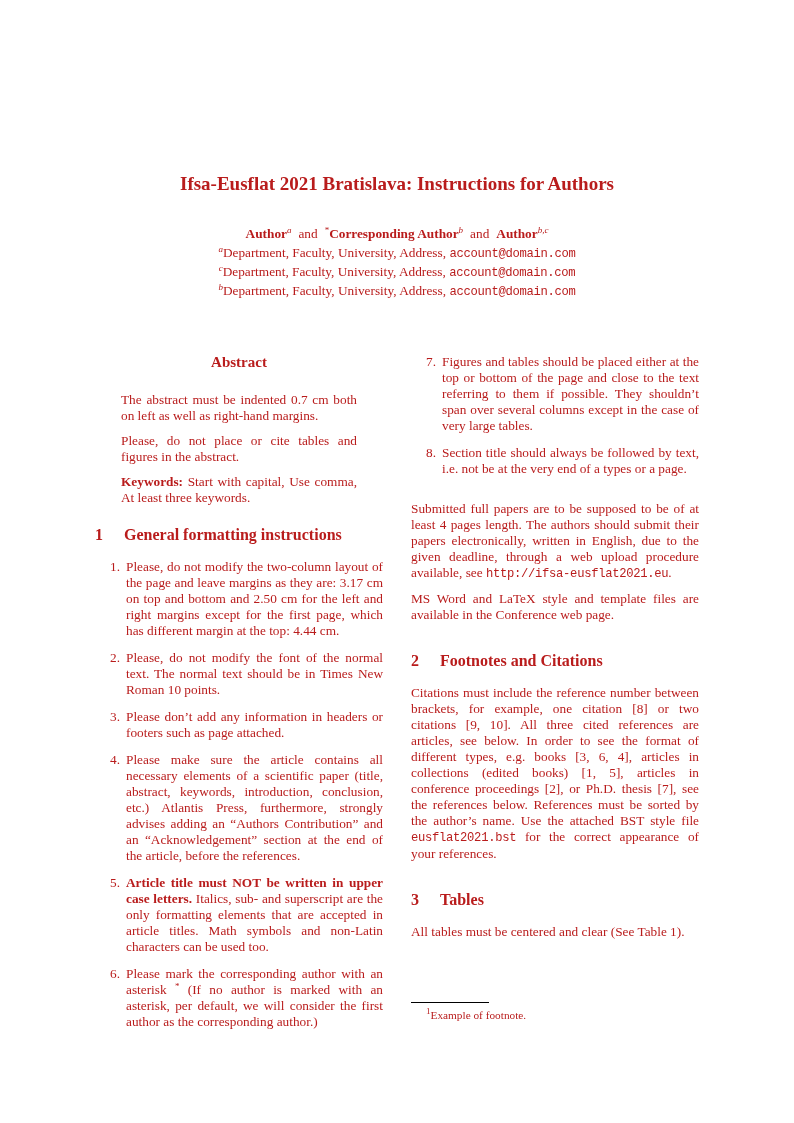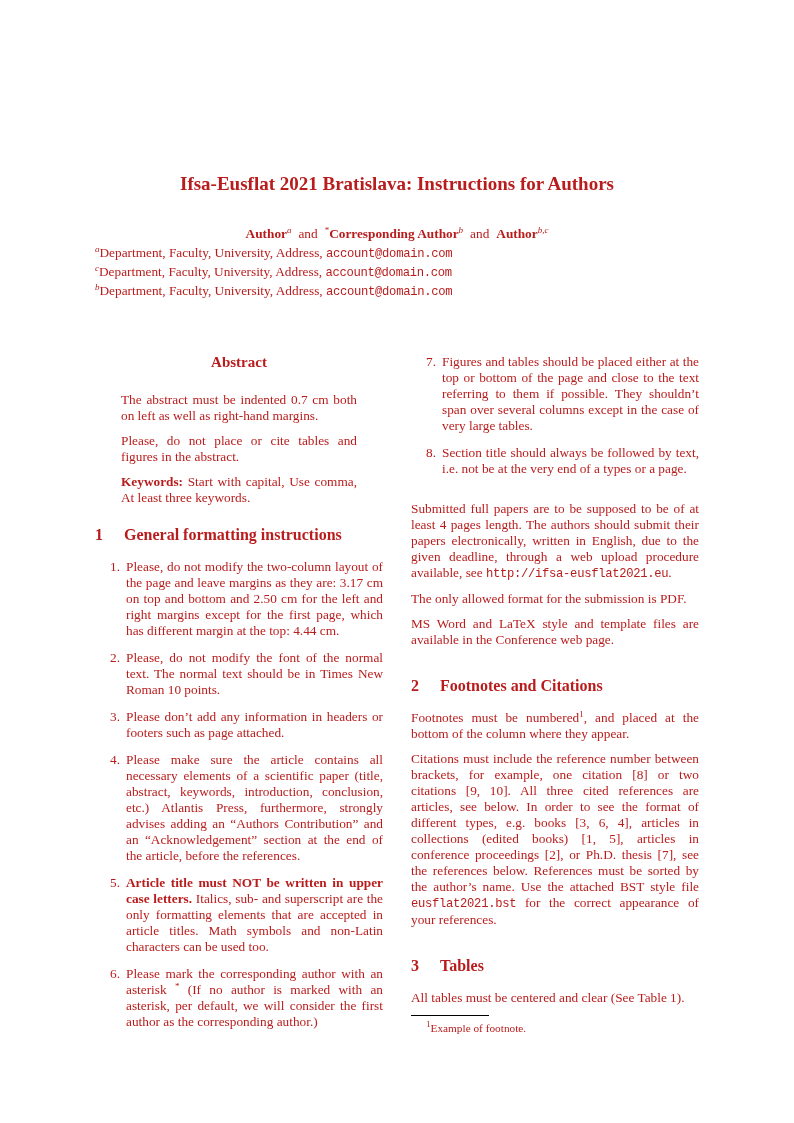--- a/index.html
+++ b/index.html
@@ -23,21 +23,21 @@
     line-height:23px;
     font-weight:bold;
     text-align:center;
   }
   .authors {
     margin-top:30px;
     text-align:center;
     line-height:17px;
   }
   .authors .and { margin:0 7px; }
-  .affiliations { margin-top:2px; text-align:left; line-height:17px; }
+  .affiliations { margin-top:2px; text-align:center; line-height:17px; }
   sup {
     font-size:9px;
     line-height:0;
     vertical-align:super;
   }
   .it { font-style:italic; }
   .mono {
     font-family:"Liberation Mono", "DejaVu Sans Mono", monospace;
     font-size:12.2px;
     letter-spacing:-0.3px;
@@ -157,29 +157,27 @@
             <span class="li-num">7.</span>
             <div class="li-text">Figures and tables should be placed either at the top or bottom of the page and close to the text referring to them if possible. They shouldn’t span over several columns except in the case of very large tables.</div>
           </div>
         <div class="li">
             <span class="li-num">8.</span>
             <div class="li-text">Section title should always be followed by text, i.e. not be at the very end of a types or a page.</div>
           </div>
       </div>
 
       <p class="first-after-list"><span>Submitted full papers are to be supposed to be of at least 4 pages length. The authors should submit their papers electronically, written in English, due to the given deadline, through a web upload procedure available, see</span> <span class="mono">http://ifsa-eusflat2021.eu</span><span>.</span></p>
-      <p>The only allowed format for the submission is PDF.</p>
       <p>MS Word and LaTeX style and template files are available in the Conference web page.</p>
 
       <h3 class="sec-heading">
           <span class="sec-num">2</span>
           <span>Footnotes and Citations</span>
         </h3>
 
-      <p><span>Footnotes must be numbered</span><sup>1</sup><span>, and placed at the bottom of the column where they appear.</span></p>
 
       <p><span>Citations must include the reference number between brackets, for example, one citation [8] or two citations [9, 10]. All three cited references are articles, see below. In order to see the format of different types, e.g. books [3, 6, 4], articles in collections (edited books) [1, 5], articles in conference proceedings [2], or Ph.D. thesis [7], see the references below. References must be sorted by the author’s name. Use the attached BST style file</span> <span class="mono">eusflat2021.bst</span> <span>for the correct appearance of your references.</span></p>
 
       <h3 class="sec-heading">
           <span class="sec-num">3</span>
           <span>Tables</span>
         </h3>
 
       <p>All tables must be centered and clear (See Table 1).</p>
 

